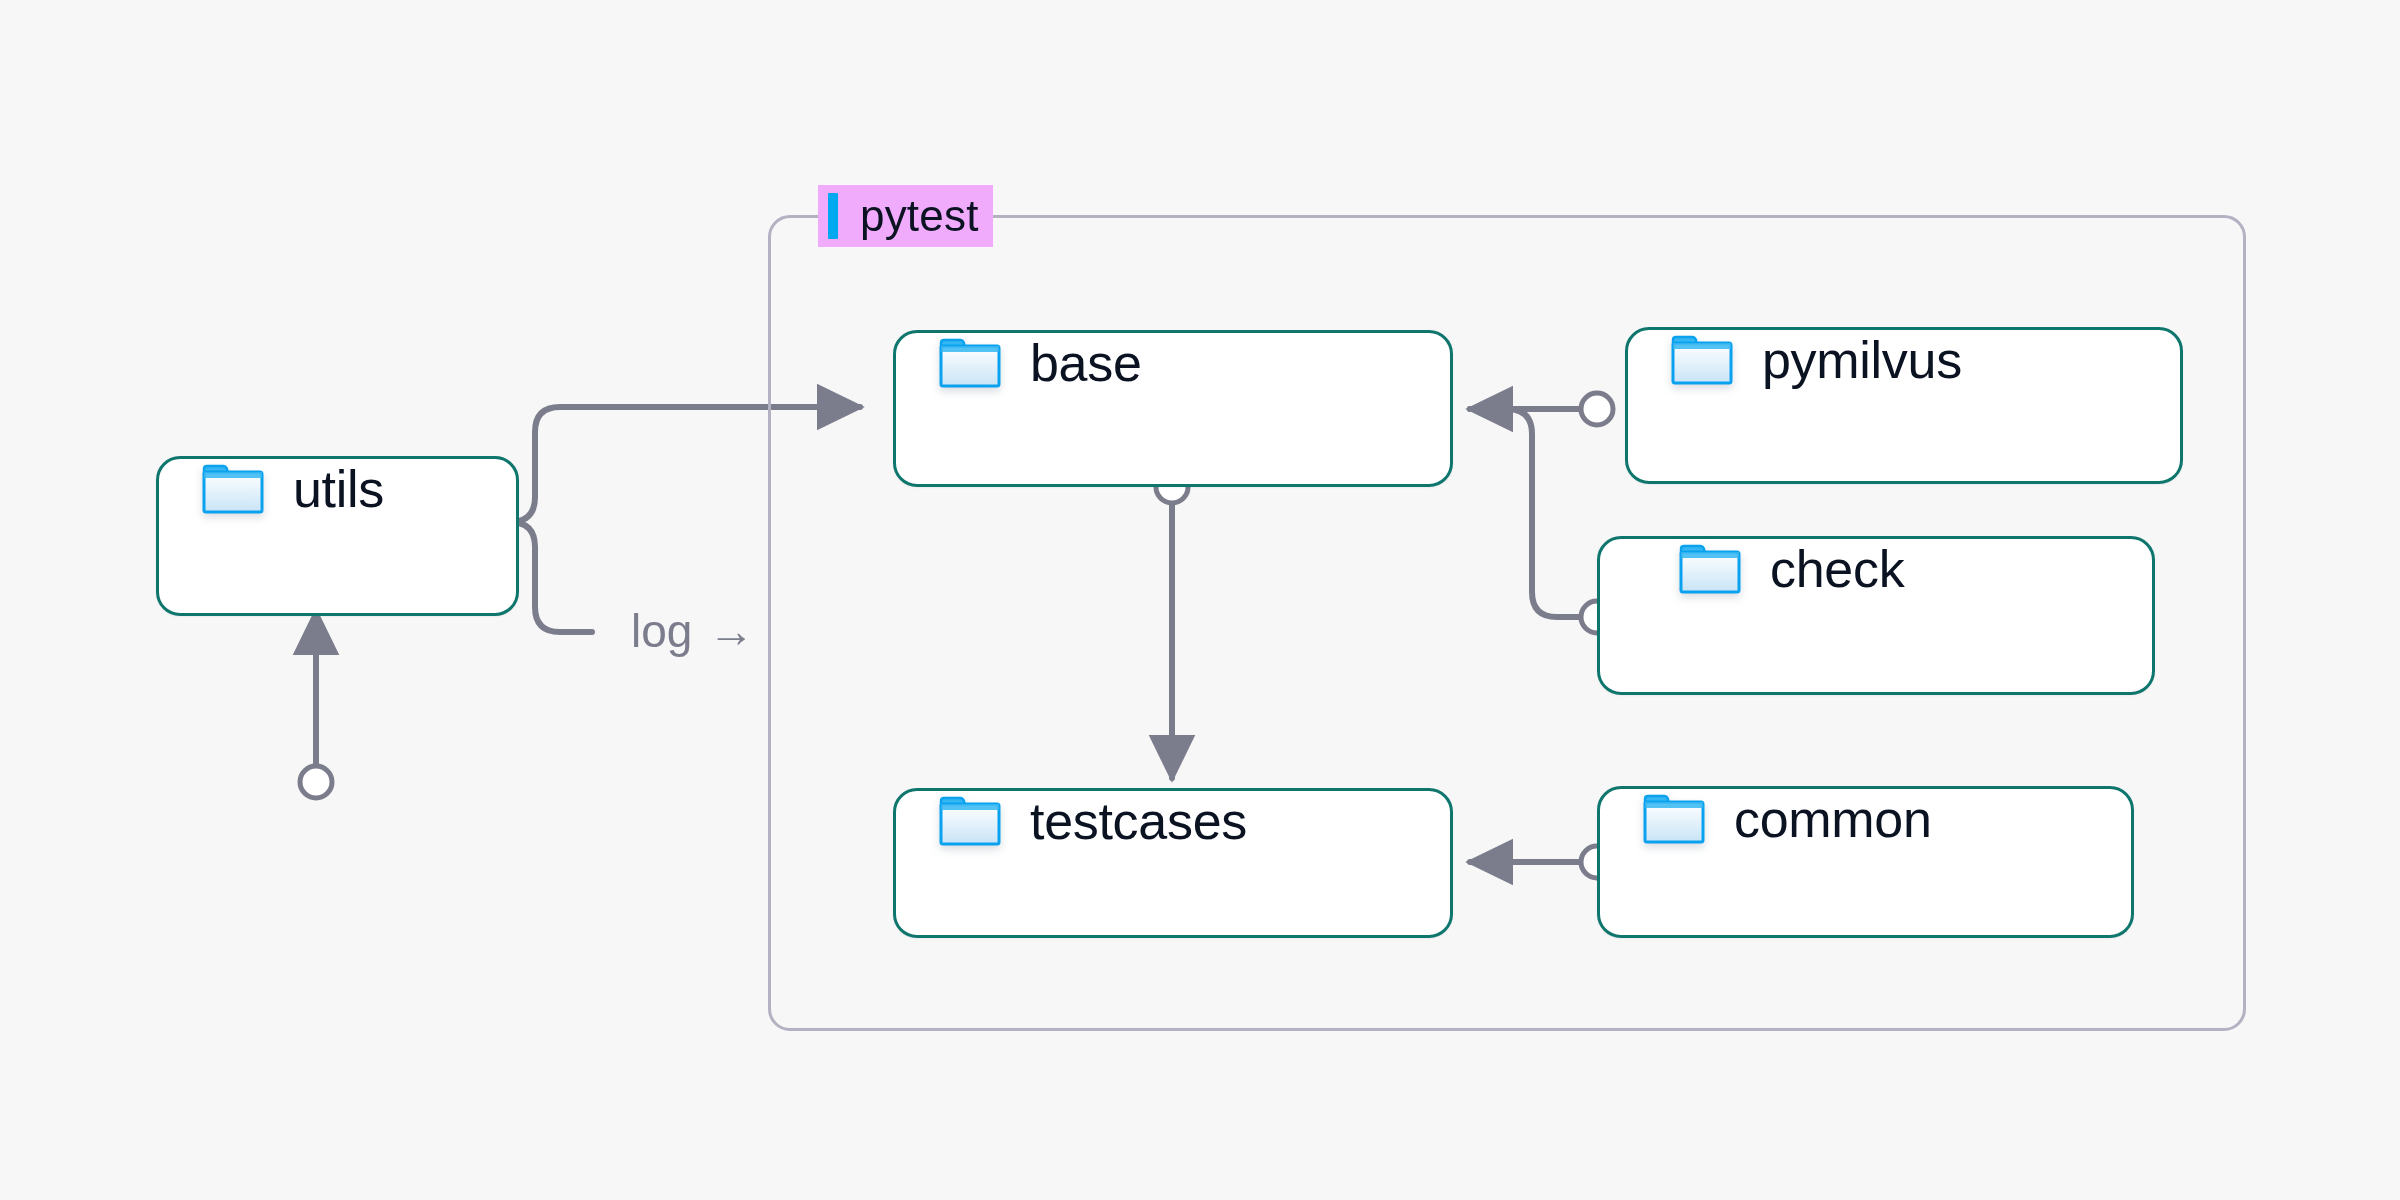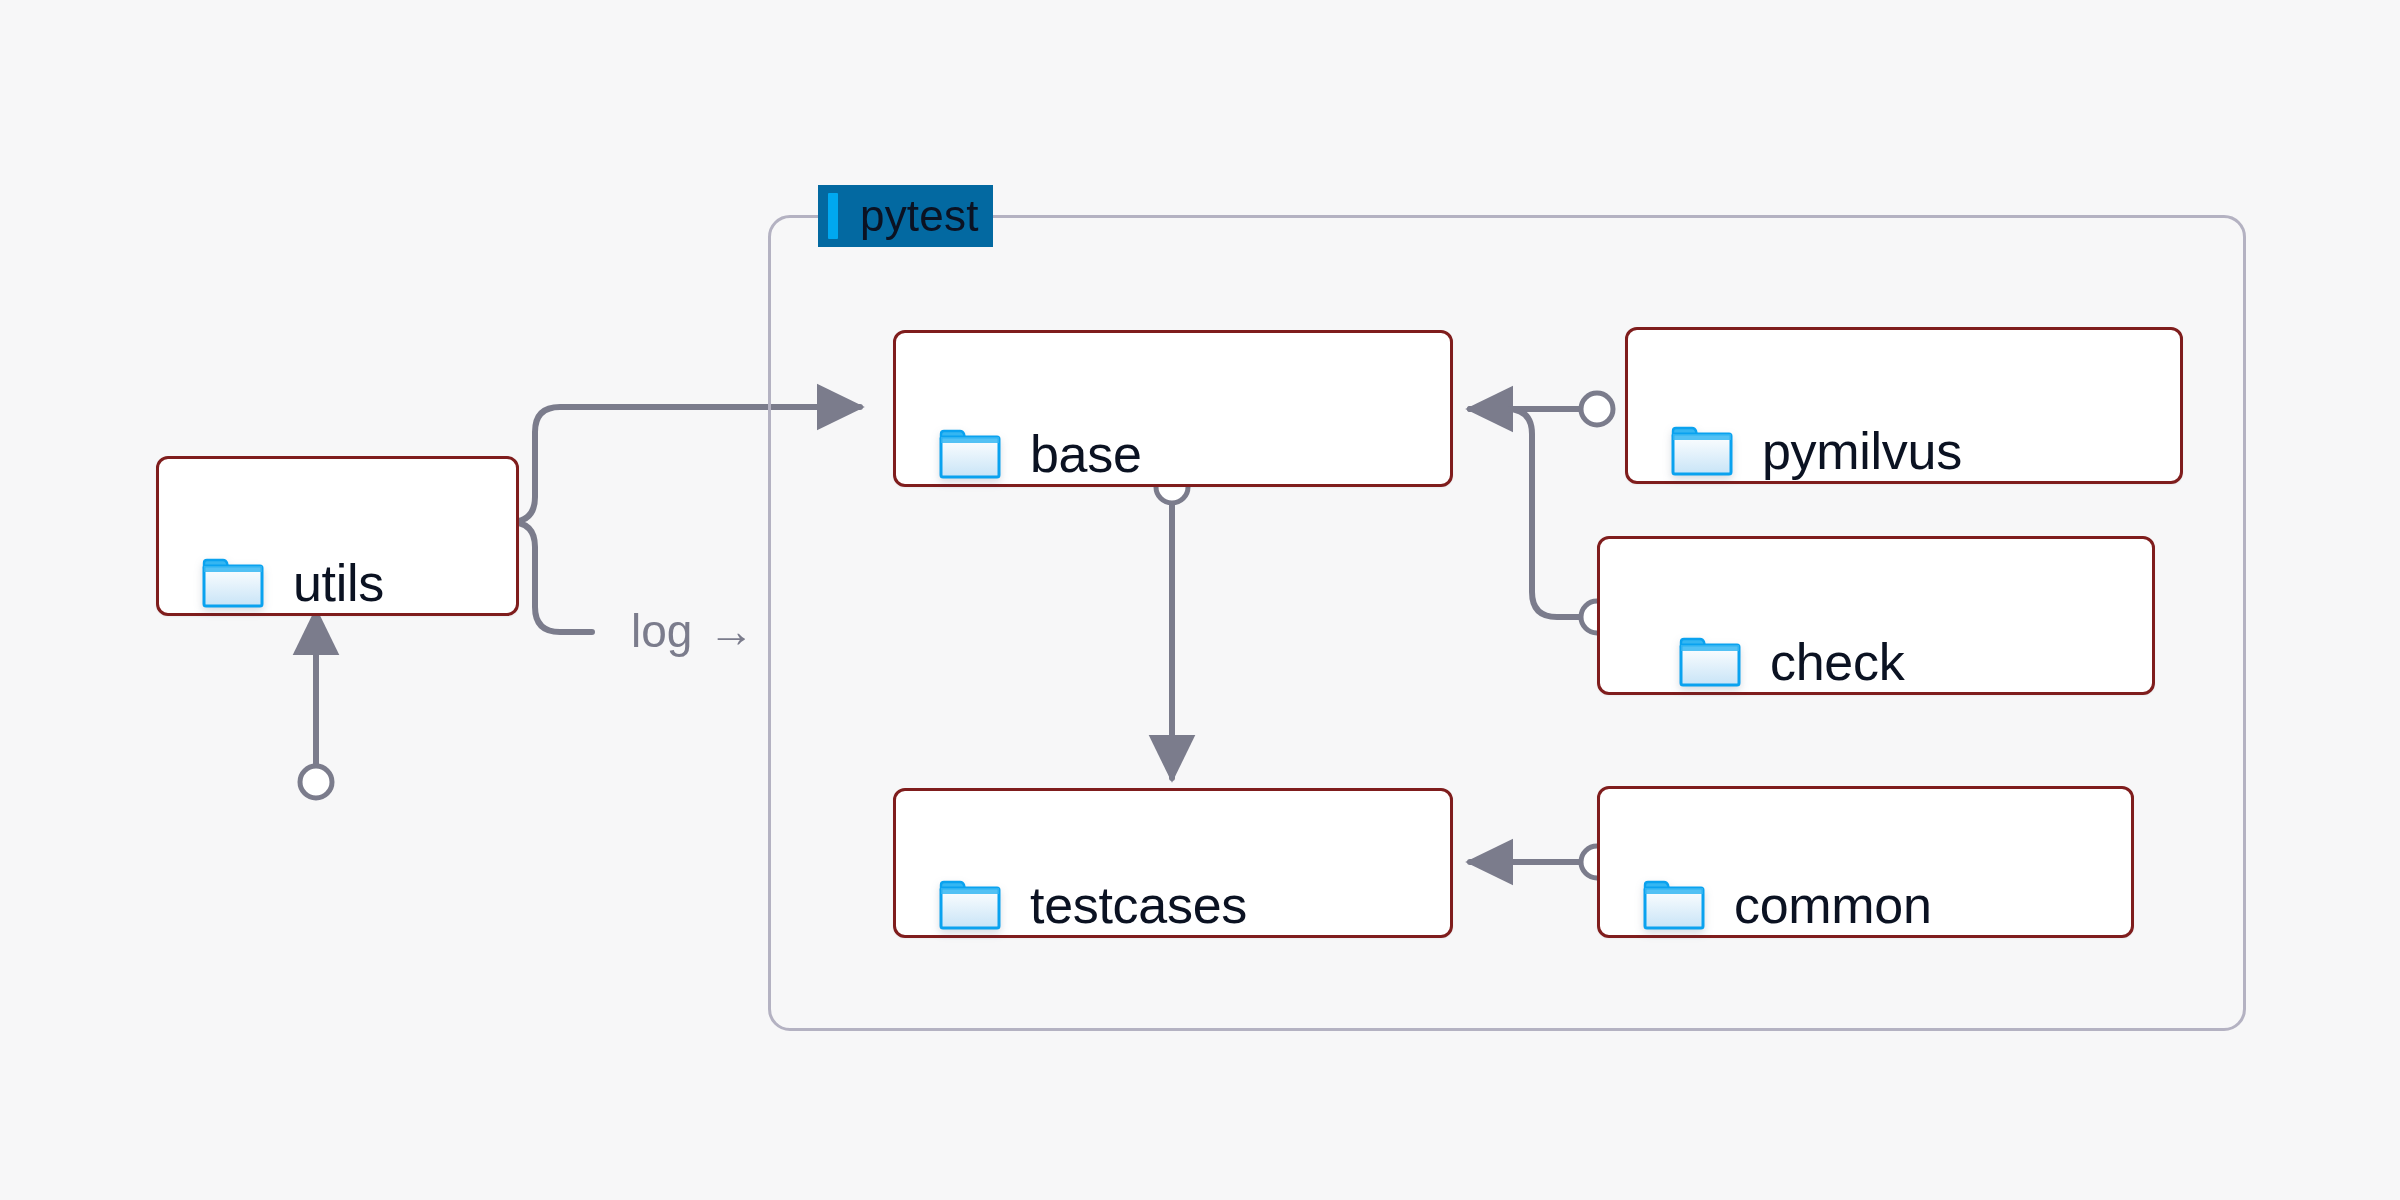--- a/index.html
+++ b/index.html
@@ -28,44 +28,44 @@
     border: 3px solid #b4b2c2;
     border-radius: 22px;
     background: transparent;
     box-sizing: border-box;
   }
   .group-label-wrap {
     position: absolute;
     display: flex;
     align-items: center;
     gap: 22px;
-    background: #0369a1;
+    background: #f0abfc;
     padding: 0 14px 0 10px;
     height: 62px;
   }
   .group-accent {
     width: 10px;
     height: 46px;
     background: #00a8f0;
     border-radius: 1px;
   }
   .group-label {
     font-size: 44px;
     color: #0b1222;
     letter-spacing: 0.2px;
     white-space: nowrap;
   }
   .node {
     position: absolute;
     background: #ffffff;
-    border: 3px solid #7f1d1d;
-    border-radius: 12px;
+    border: 3px solid #0f766e;
+    border-radius: 24px;
     box-sizing: border-box;
     display: flex;
-    align-items: flex-end;
+    align-items: flex-start;
     box-shadow: 0 1px 2px rgba(20,20,40,0.05);
   }
   .node-inner {
     display: flex;
     align-items: center;
     gap: 28px;
     padding-left: 42px;
   }
   .folder-icon {
     width: 64px;

